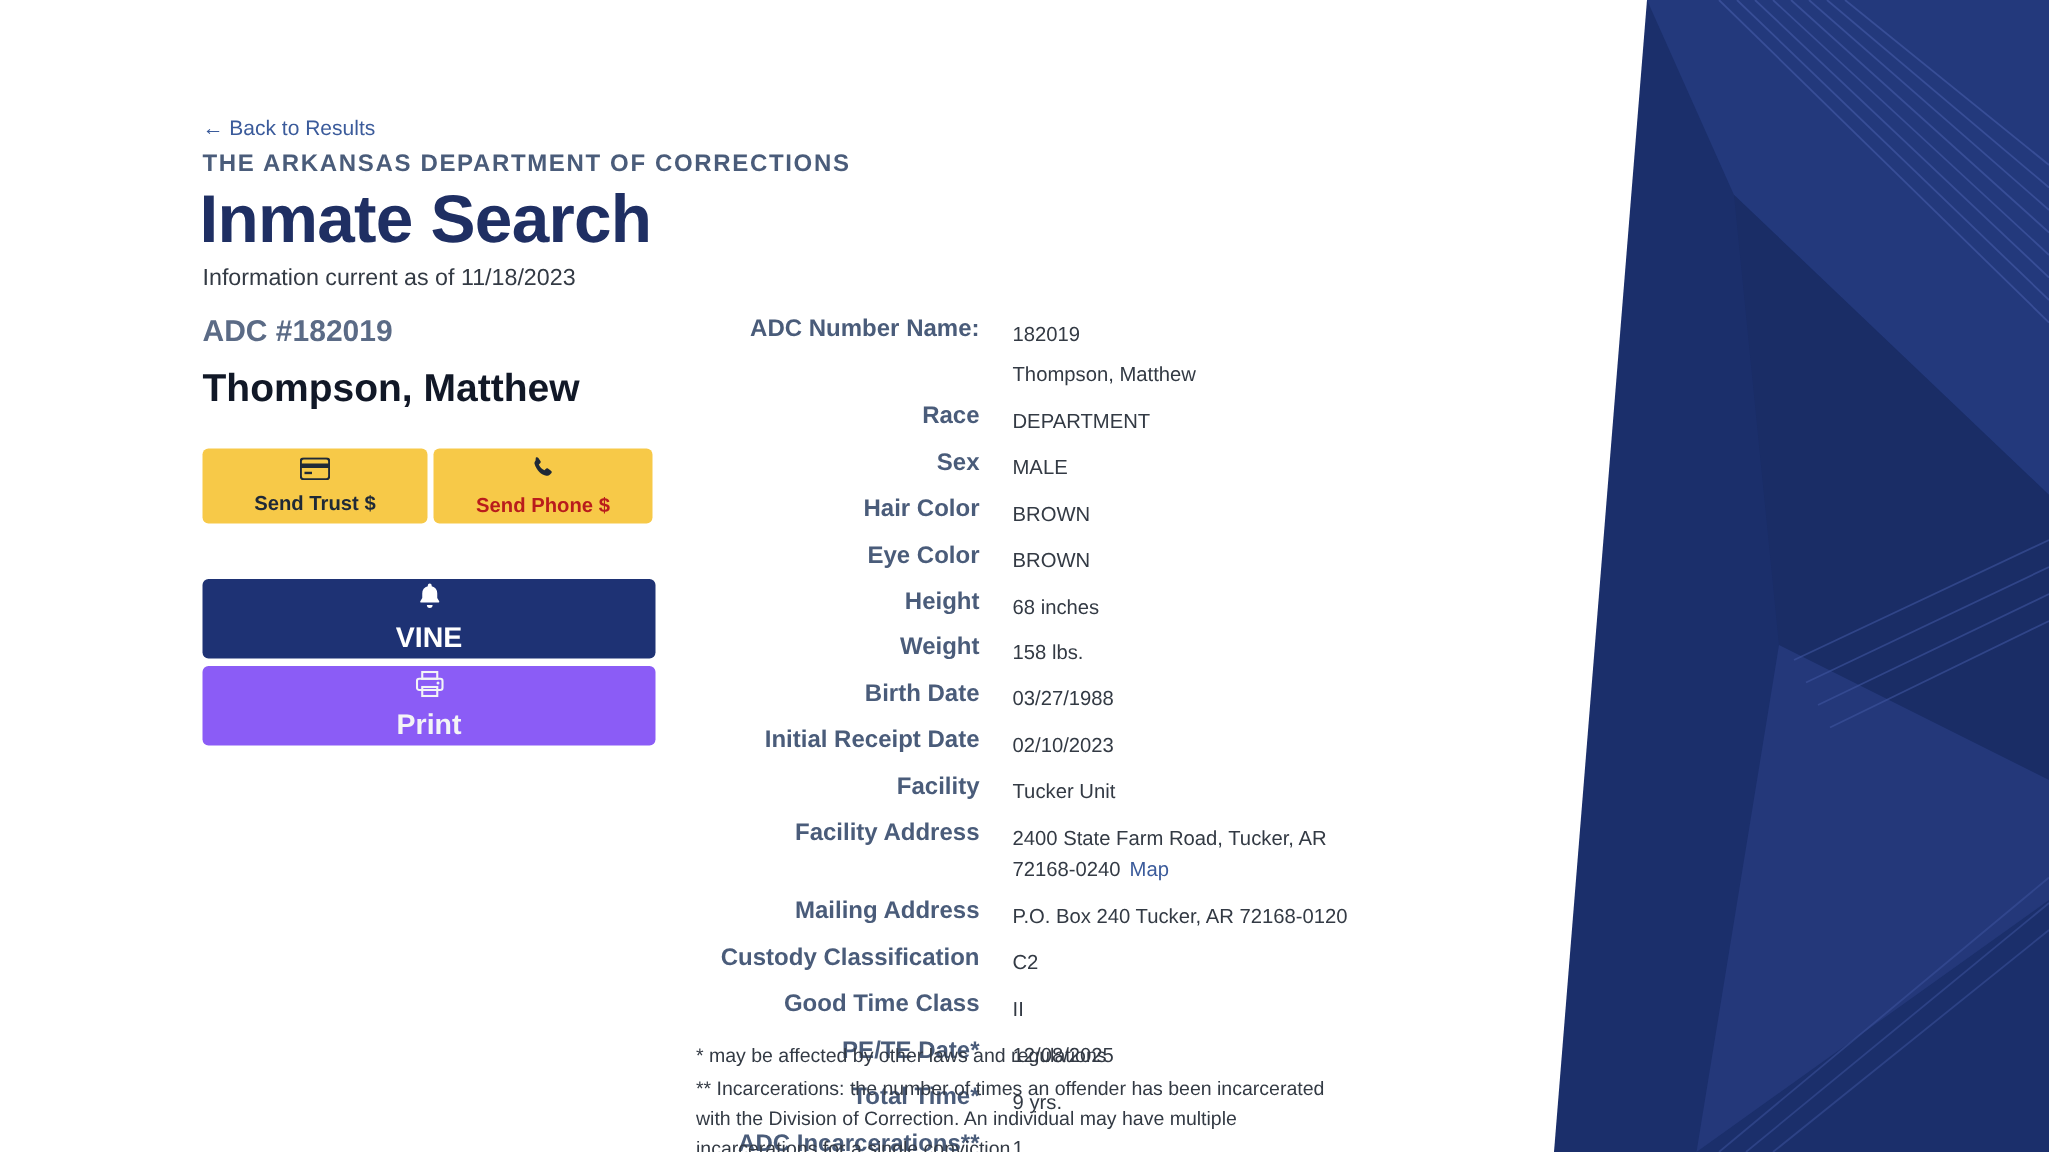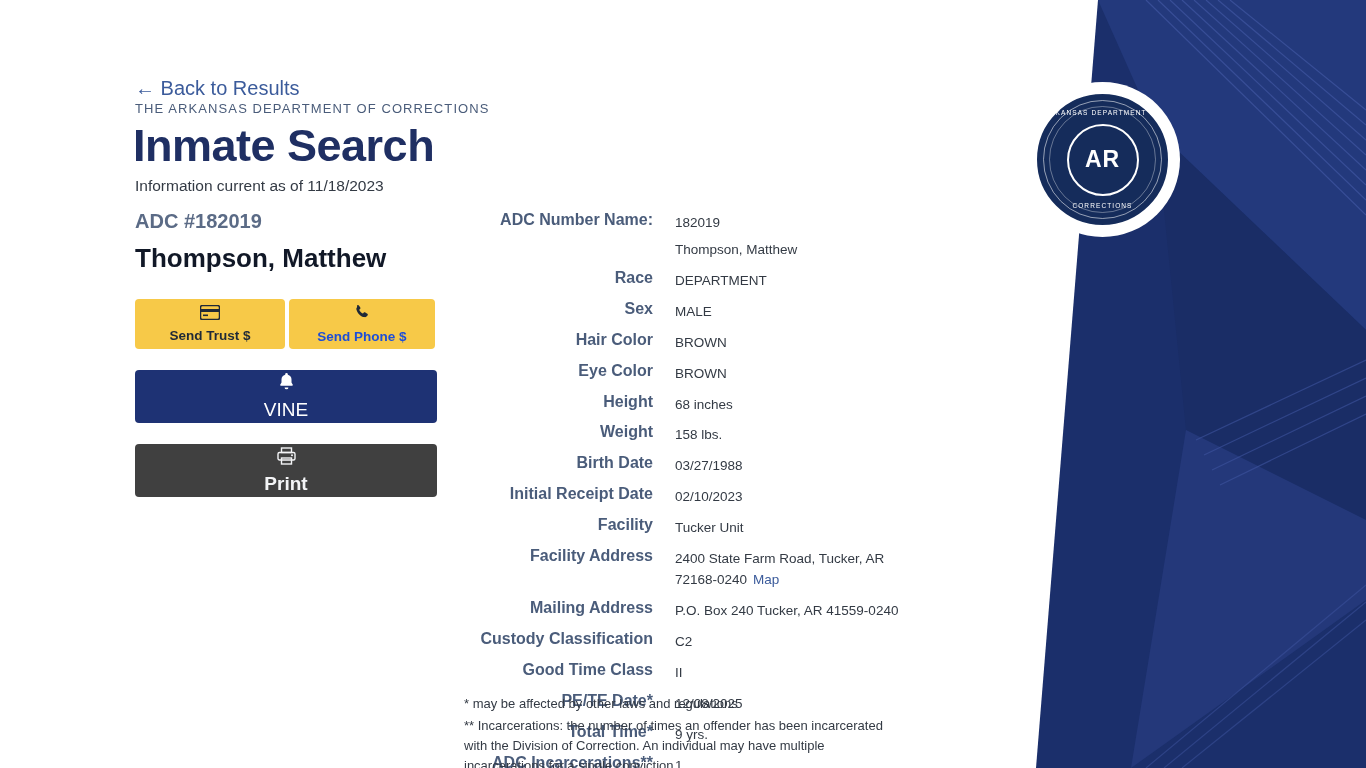--- a/index.html
+++ b/index.html
@@ -93,31 +93,31 @@
     position: absolute;
     top: 0; left: 0;
     width: 1036px;
     height: 768px;
   }
 
   .back-link {
     position: absolute;
     left: 135px; top: 77px;
     color: #3b5b9b;
-    font-size: 20px;
+    font-size: 14px;
     text-decoration: none;
     cursor: pointer;
   }
 
   .dept-label {
     position: absolute;
     left: 135px; top: 101px;
     color: #4a5c7a;
-    font-size: 13px;
-    font-weight: normal;
+    font-size: 16px;
+    font-weight: bold;
     letter-spacing: 1.1px;
   }
 
   .page-title {
     position: absolute;
     left: 133px; top: 120px;
     color: #1f2f63;
     font-size: 45px;
     font-weight: bold;
     letter-spacing: -0.5px;
@@ -166,36 +166,36 @@
     width: 150px; height: 50px;
     background: #f7c948;
     color: #1f2937;
     font-size: 13.5px;
     font-weight: bold;
   }
   .btn-phone {
     left: 289px; top: 299px;
     width: 146px; height: 50px;
     background: #f7c948;
-    color: #1d4ed8;
+    color: #b91c1c;
     font-size: 13.5px;
     font-weight: bold;
   }
   .btn-vine {
-    left: 135px; top: 370px;
+    left: 135px; top: 386px;
     width: 302px; height: 53px;
     background: #1e3274;
     color: #ffffff;
     font-size: 19px;
-    font-weight: normal;
+    font-weight: bold;
   }
   .btn-print {
     left: 135px; top: 444px;
     width: 302px; height: 53px;
-    background: #404040;
+    background: #8b5cf6;
     color: #f3f4f6;
     font-size: 19px;
     font-weight: bold;
   }
   .btn svg { display: block; }
 
   
   .details {
     position: absolute;
     left: 455px;
@@ -277,29 +277,20 @@
         </g>
         <g stroke="#3f55a0" stroke-width="1.2" opacity="0.5">
           <line x1="110" y1="768" x2="330" y2="585"></line>
           <line x1="128" y1="768" x2="330" y2="602"></line>
           <line x1="146" y1="768" x2="330" y2="620"></line>
         </g>
       </g>
     </svg>
   </div>
 
-  <div class="seal">
-    <div class="seal-inner">
-      <div class="seal-ring"></div>
-      <div class="seal-ring2"></div>
-      <div class="seal-text-top">ARKANSAS DEPARTMENT OF</div>
-      <div class="seal-center">AR</div>
-      <div class="seal-text-bottom">CORRECTIONS</div>
-    </div>
-  </div>
 
   <div class="content">
 
     <a class="back-link" href="#">← Back to Results</a>
 
     <div class="dept-label">THE ARKANSAS DEPARTMENT OF CORRECTIONS</div>
 
     <h1 class="page-title">Inmate Search</h1>
 
     <div class="current-as-of">Information current as of 11/18/2023</div>
@@ -409,21 +400,21 @@
 
       <div class="detail-row">
         <div class="detail-label">Facility Address</div>
         <div class="detail-value">
           <span>2400 State Farm Road, Tucker, AR 72168-0240</span><a class="map-link" href="#">Map</a>
         </div>
       </div>
 
       <div class="detail-row">
         <div class="detail-label">Mailing Address</div>
-        <div class="detail-value">P.O. Box 240 Tucker, AR 41559-0240</div>
+        <div class="detail-value">P.O. Box 240 Tucker, AR 72168-0120</div>
       </div>
 
       <div class="detail-row">
         <div class="detail-label">Custody Classification</div>
         <div class="detail-value">C2</div>
       </div>
 
       <div class="detail-row">
         <div class="detail-label">Good Time Class</div>
         <div class="detail-value">II</div>

